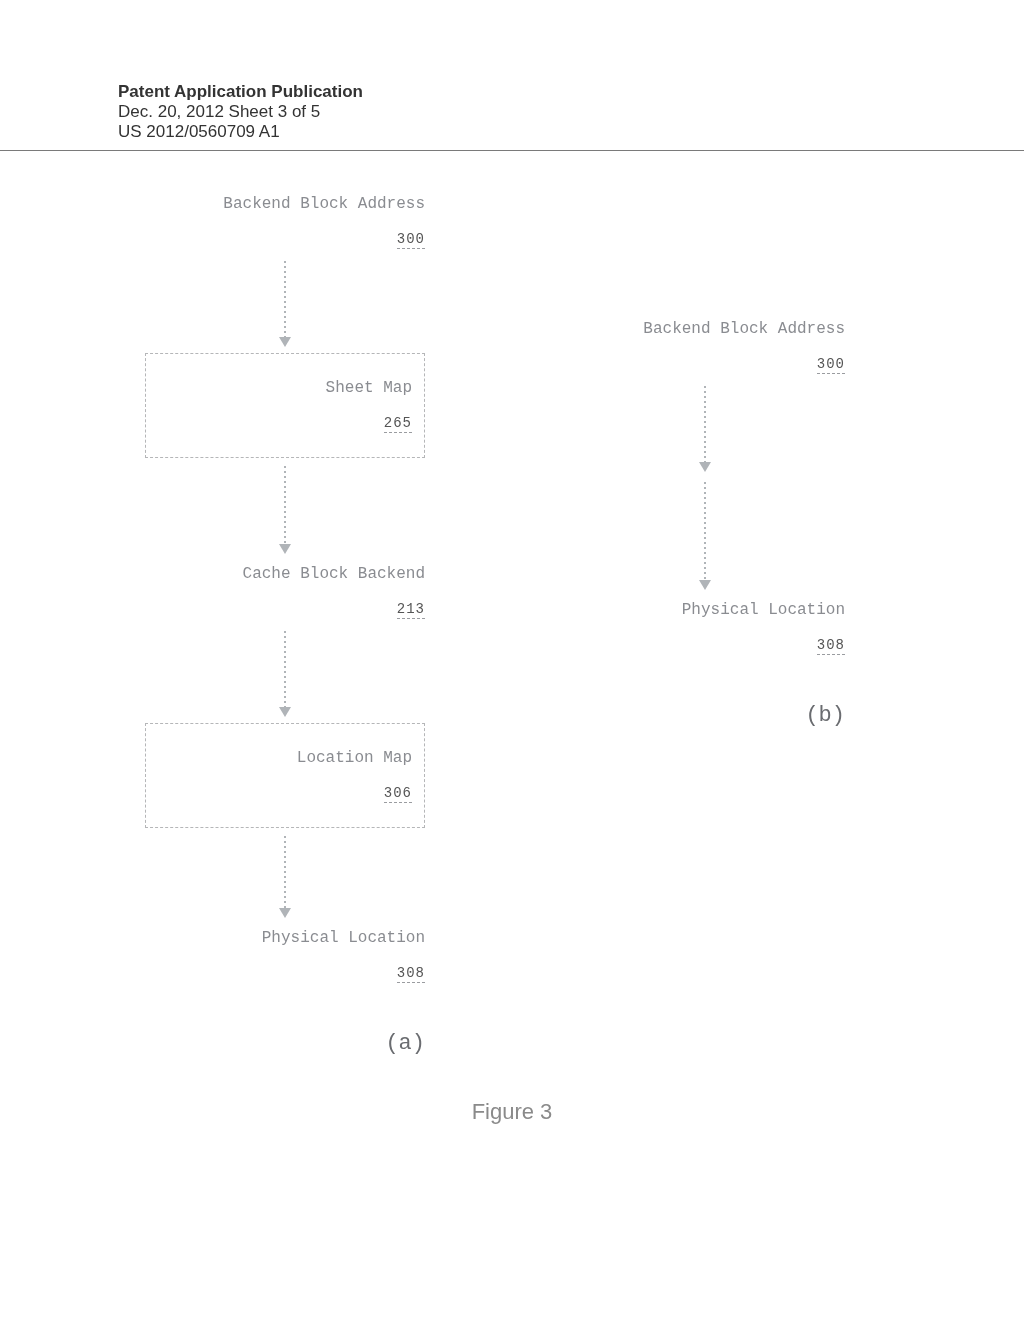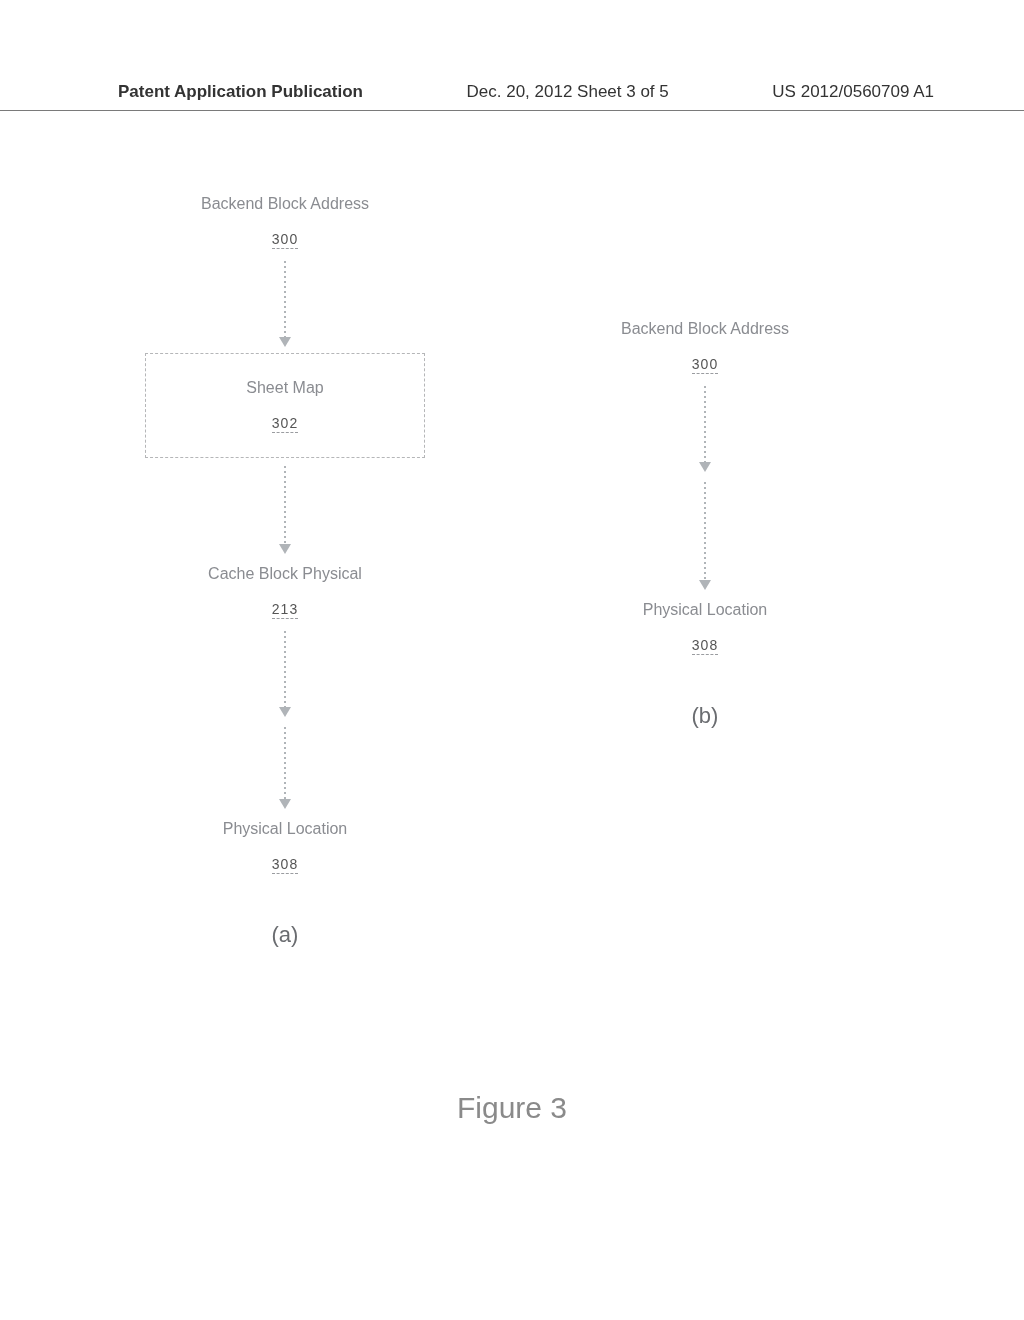--- a/index.html
+++ b/index.html
@@ -13,45 +13,47 @@
   }
   .hdr {
     position: absolute;
     top: 82px; left: 0; right: 0;
     padding: 0 90px 8px 118px;
     border-bottom: 1.5px solid #7a7a7a;
     display: flex;
     justify-content: space-between;
     align-items: baseline;
     font-size: 17px;
+    flex-direction: column;
   }
   .hdr .left { font-weight: bold; color: #333; }
   .hdr .mid, .hdr .right { color: #333; }
 
   .content {
     position: absolute;
     left: 0; right: 0;
     top: 160px;
     bottom: 30px;
   }
 
   .figcap {
     position: absolute;
     bottom: 165px;
     left: 0; right: 0;
     text-align: center;
     color: #8a8a8a;
-    font-size: 30px;
+    font-size: 22px;
     filter: blur(0.6px);
   }
 
   .flowcol {
     position: absolute;
     width: 280px;
-    text-align: center;
+    text-align: right;
+    font-family: Liberation Mono, monospace;
   }
   .colA { left: 145px; top: 30px; }
   .colB { left: 565px; top: 155px; }
 
   .labeltext, .boxedtext {
     color: #8a8c91;
     font-size: 16px;
     line-height: 1.25;
     filter: blur(0.6px);
   }
@@ -99,32 +101,35 @@
   <div class="flowcol colA">
       <div class="block">
     <div class="labeltext">Backend Block Address</div>
     <span class="refnum">300</span></div>
       <svg class="arrow" width="20" height="90">
     <line x1="10" y1="2" x2="10" y2="78"></line>
     <polygon points="4,78 16,78 10,88"></polygon>
   </svg>
       <div class="block boxed">
     <div class="labeltext">Sheet Map</div>
-    <span class="refnum">302</span></div>
+    <span class="refnum">265</span></div>
       <svg class="arrow" width="20" height="92">
     <line x1="10" y1="2" x2="10" y2="80"></line>
     <polygon points="4,80 16,80 10,90"></polygon>
   </svg>
       <div class="block">
-    <div class="labeltext">Cache Block Physical</div>
+    <div class="labeltext">Cache Block Backend</div>
     <span class="refnum">213</span></div>
       <svg class="arrow" width="20" height="90">
     <line x1="10" y1="2" x2="10" y2="78"></line>
     <polygon points="4,78 16,78 10,88"></polygon>
   </svg>
+      <div class="block boxed">
+    <div class="labeltext">Location Map</div>
+    <span class="refnum">306</span></div>
       <svg class="arrow" width="20" height="86">
     <line x1="10" y1="2" x2="10" y2="74"></line>
     <polygon points="4,74 16,74 10,84"></polygon>
   </svg>
       <div class="block">
     <div class="labeltext">Physical Location</div>
     <span class="refnum">308</span></div>
       <div class="subcap">(a)</div>
     </div>
   <div class="flowcol colB">

